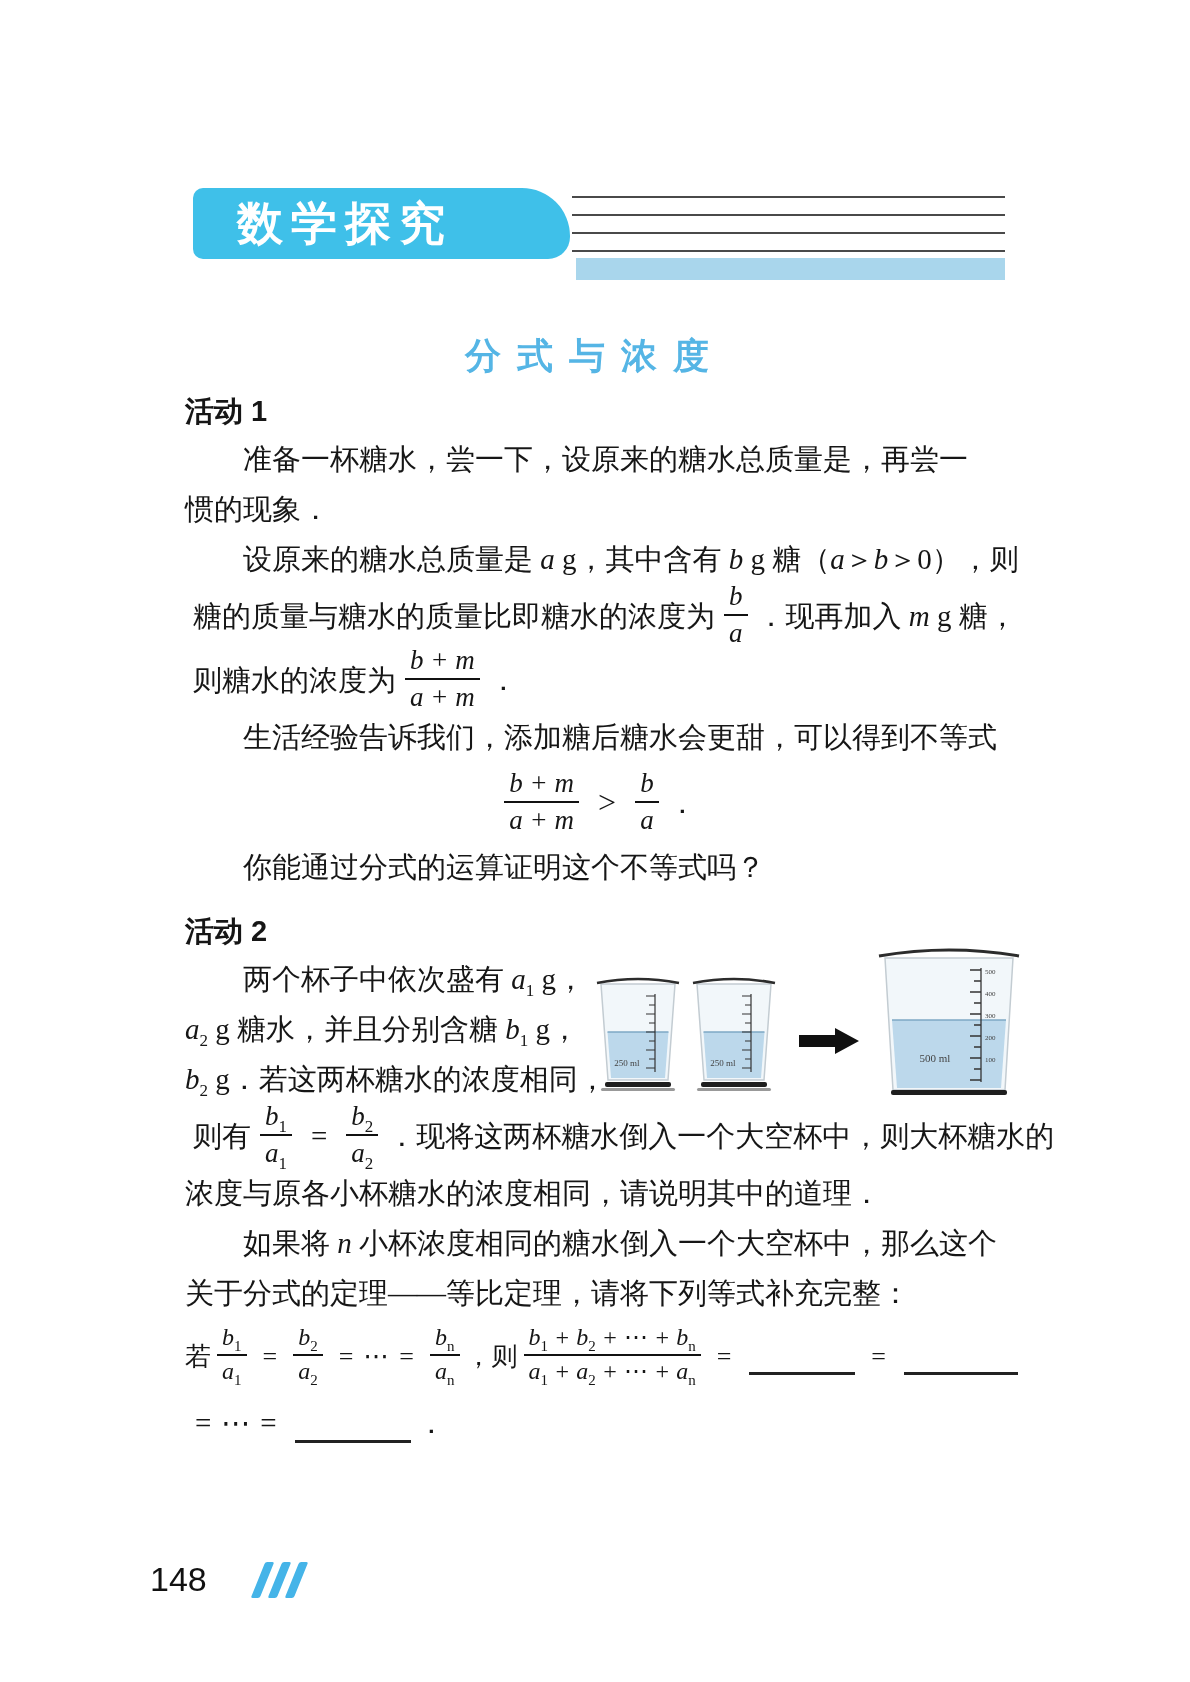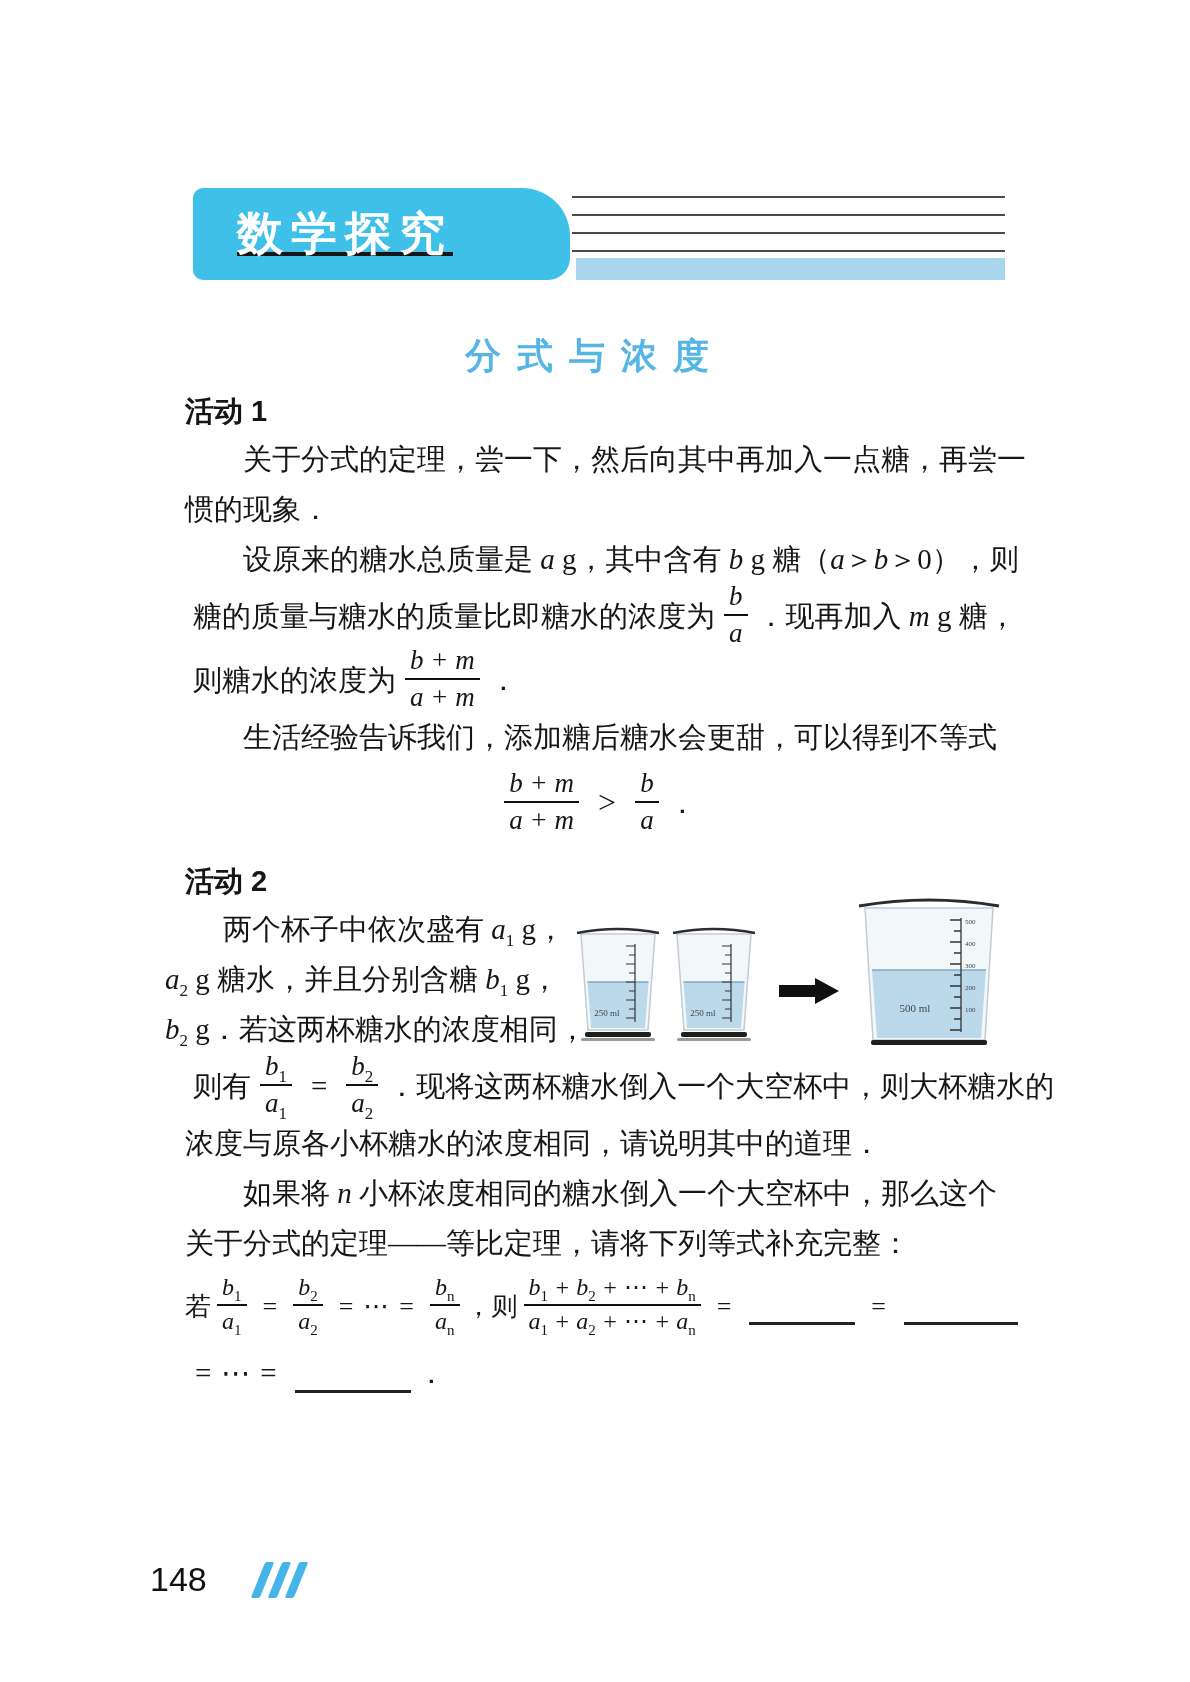--- a/index.html
+++ b/index.html
@@ -1,22 +1,22 @@
 <!DOCTYPE html>
 <html><head>
 <meta charset="utf-8">
 <style>
   html,body{margin:0;padding:0;background:#ffffff;}
   .page{position:relative;width:1190px;height:1682px;background:#ffffff;overflow:hidden;
         font-family:"Liberation Serif","DejaVu Serif",serif;color:#161616;}
 
   
-  .banner{position:absolute;left:193px;top:188px;width:377px;height:92px;
+  .banner{position:absolute;left:193px;top:188px;width:377px;height:71px;
           background:#3fc0e9;border-radius:10px 48px 22px 10px;
-          display:flex;align-items:center;text-decoration:underline;}
+          display:flex;align-items:center;}
   .banner-title{color:#ffffff;font-weight:bold;font-size:46px;letter-spacing:8px;
           margin-left:44px;font-family:"Liberation Sans","DejaVu Sans",sans-serif;}
   .rule{position:absolute;left:572px;width:433px;height:0;border-top:2px solid #4a4a4a;}
   .r1{top:196px}.r2{top:214px}.r3{top:232px}.r4{top:250px}
   .band{position:absolute;left:576px;top:258px;width:429px;height:22px;background:#a9d6ec;}
 
   
   .page-title{position:absolute;left:185px;top:308px;width:820px;text-align:center;
           font-size:36px;font-weight:bold;color:#55b5e5;letter-spacing:16px;
           font-family:"Liberation Sans","DejaVu Sans",sans-serif;}
@@ -37,21 +37,21 @@
         font-family:"Liberation Serif","DejaVu Serif",serif;font-style:italic;font-size:27px;}
   .frac .fn{display:block;border-bottom:2px solid #111;padding:0 5px 2px;}
   .frac .fd{display:block;padding-top:2px;}
   .eq{margin:0 10px;font-family:"Liberation Serif","DejaVu Serif",serif;}
   .rel{margin:0 10px;font-family:"Liberation Serif","DejaVu Serif",serif;font-size:32px;}
   .cd{font-family:"DejaVu Sans",sans-serif;}
   .blank{display:inline-block;border-bottom:3px solid #222;height:30px;vertical-align:-10px;
          margin:0 6px 0 8px;}
   .b1{width:106px}.b2{width:114px}.b3{width:116px}
 
-  .cols{display:flex;justify-content:flex-end;}
+  .cols{display:flex;}
   .textcol{width:402px;flex:none;}
   .figcol{flex:1;position:relative;margin-top:-14px;height:158px;}
   .theorem{font-size:26px;height:76px;line-height:76px;white-space:nowrap;}
   .theorem .frac{font-size:24px;margin:0 6px;}
   .theorem sub{font-size:15px;vertical-align:-6px;}
   .lastline{height:58px;line-height:58px;}
 
   
   .footer{position:absolute;left:150px;top:1560px;display:flex;align-items:center;gap:29px;}
   .page-num{font-family:"Liberation Sans","DejaVu Sans",sans-serif;font-size:34px;color:#111;}
@@ -72,41 +72,42 @@
   <div class="rule r3"></div>
   <div class="rule r4"></div>
   <div class="band"></div>
 
   <h1 class="page-title">分式与浓度</h1>
 
   <main class="content">
 
     <div class="heading">活动 1</div>
 
-    <div class="line indent"><span>关于分式的定理，尝一下，然后向其中再加入一点糖，再尝一</span></div>
+    <div class="line indent"><span>准备一杯糖水，尝一下，设原来的糖水总质量是，再尝一</span></div>
     <div class="line"><span>惯的现象．</span></div>
 
     <div class="line indent">
       <span>设原来的糖水总质量是 </span><span class="v">a</span><span> g，其中含有 </span><span class="v">b</span><span> g 糖（</span><span class="v">a</span><span>＞</span><span class="v">b</span><span>＞0），则</span>
     </div>
 
     <div class="line tall">
       <span>糖的质量与糖水的质量比即糖水的浓度为</span><span class="frac"><span class="fn">b</span><span class="fd">a</span></span><span>．现再加入 </span><span class="v">m</span><span> g 糖，</span>
     </div>
 
     <div class="line tall">
       <span>则糖水的浓度为</span><span class="frac"><span class="fn">b + m</span><span class="fd">a + m</span></span><span>．</span>
     </div>
 
     <div class="line indent"><span>生活经验告诉我们，添加糖后糖水会更甜，可以得到不等式</span></div>
 
     <div class="center-formula">
       <span class="frac"><span class="fn">b + m</span><span class="fd">a + m</span></span><span class="rel">&gt;</span><span class="frac"><span class="fn">b</span><span class="fd">a</span></span><span>．</span>
     </div>
 
+    <div class="line indent"><span>你能通过分式的运算证明这个不等式吗？</span></div>
 
     <div class="heading">活动 2</div>
 
     <div class="cols">
       <div class="textcol">
         <div class="line indent">
           <span>两个杯子中依次盛有 </span><span class="v">a</span><sub>1</sub><span> g，</span>
         </div>
         <div class="line">
           <span class="v">a</span><sub>2</sub><span> g 糖水，并且分别含糖 </span><span class="v">b</span><sub>1</sub><span> g，</span>

